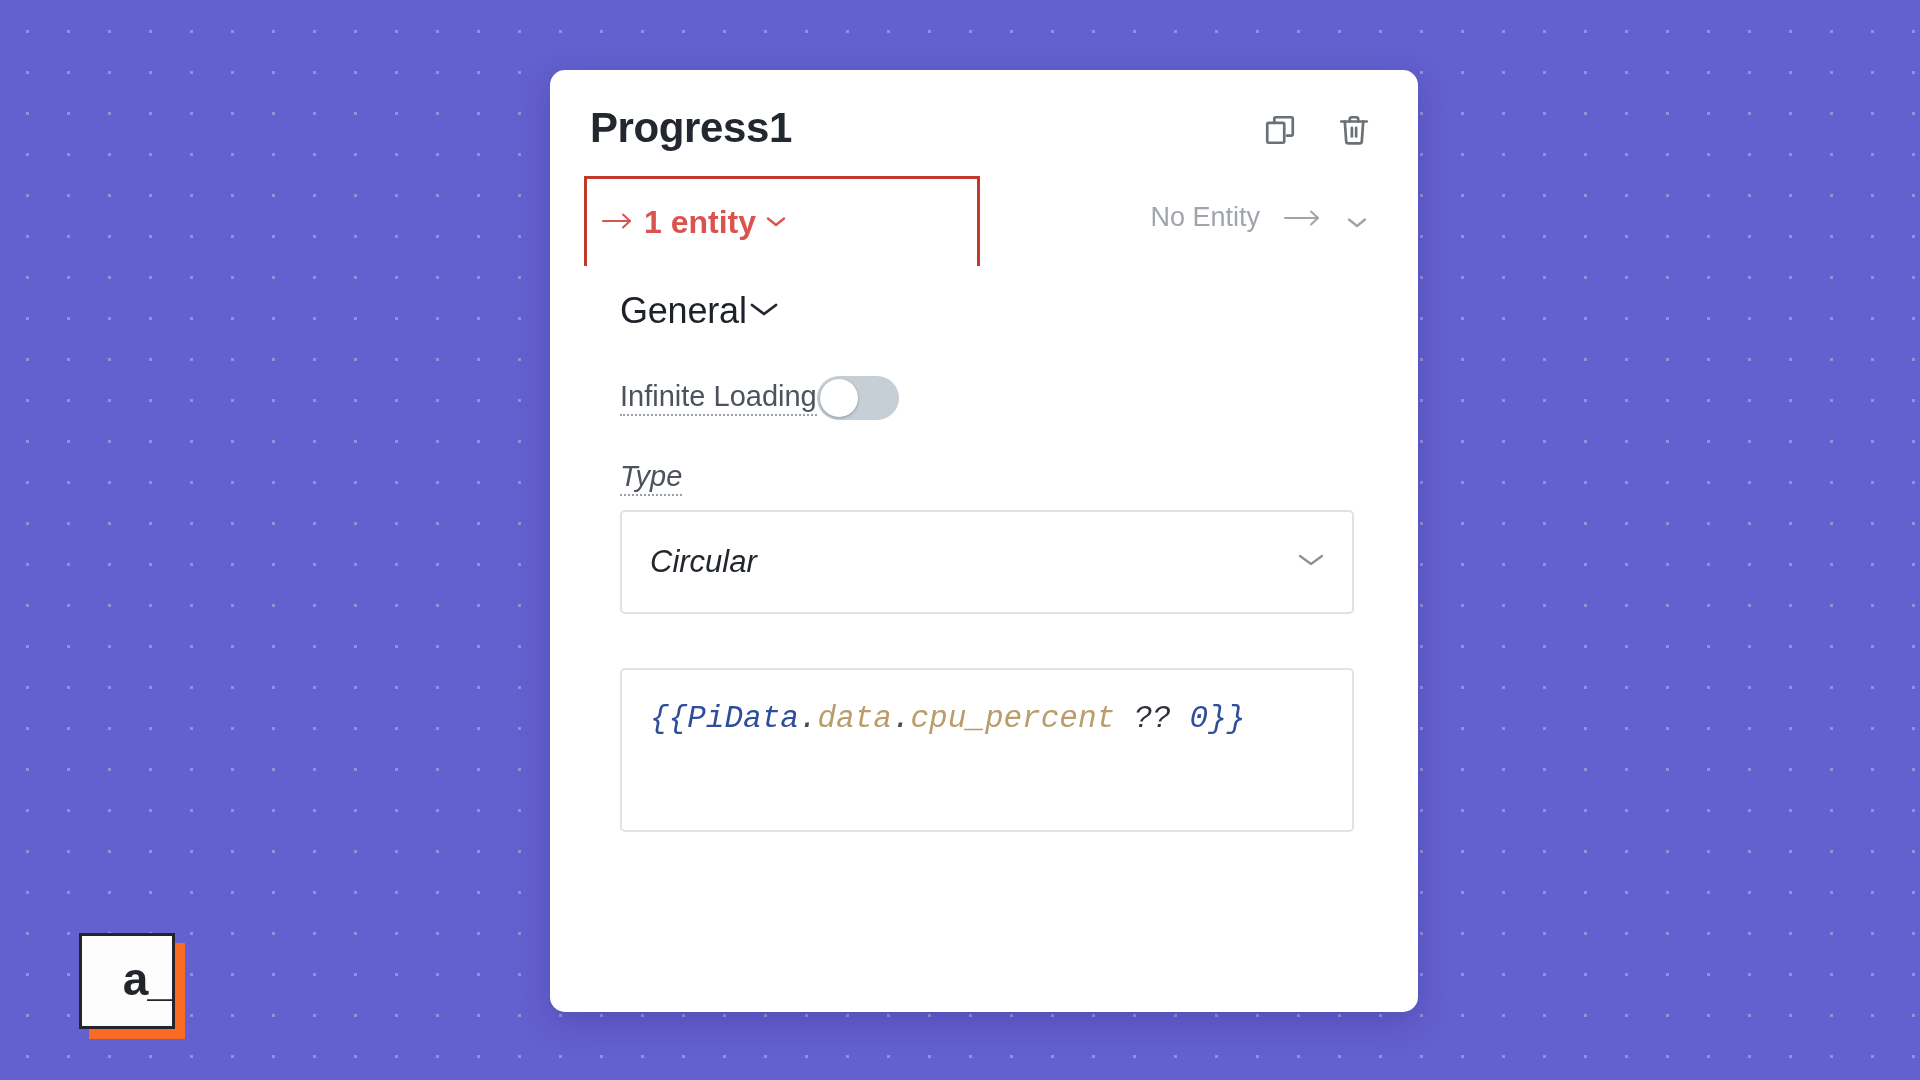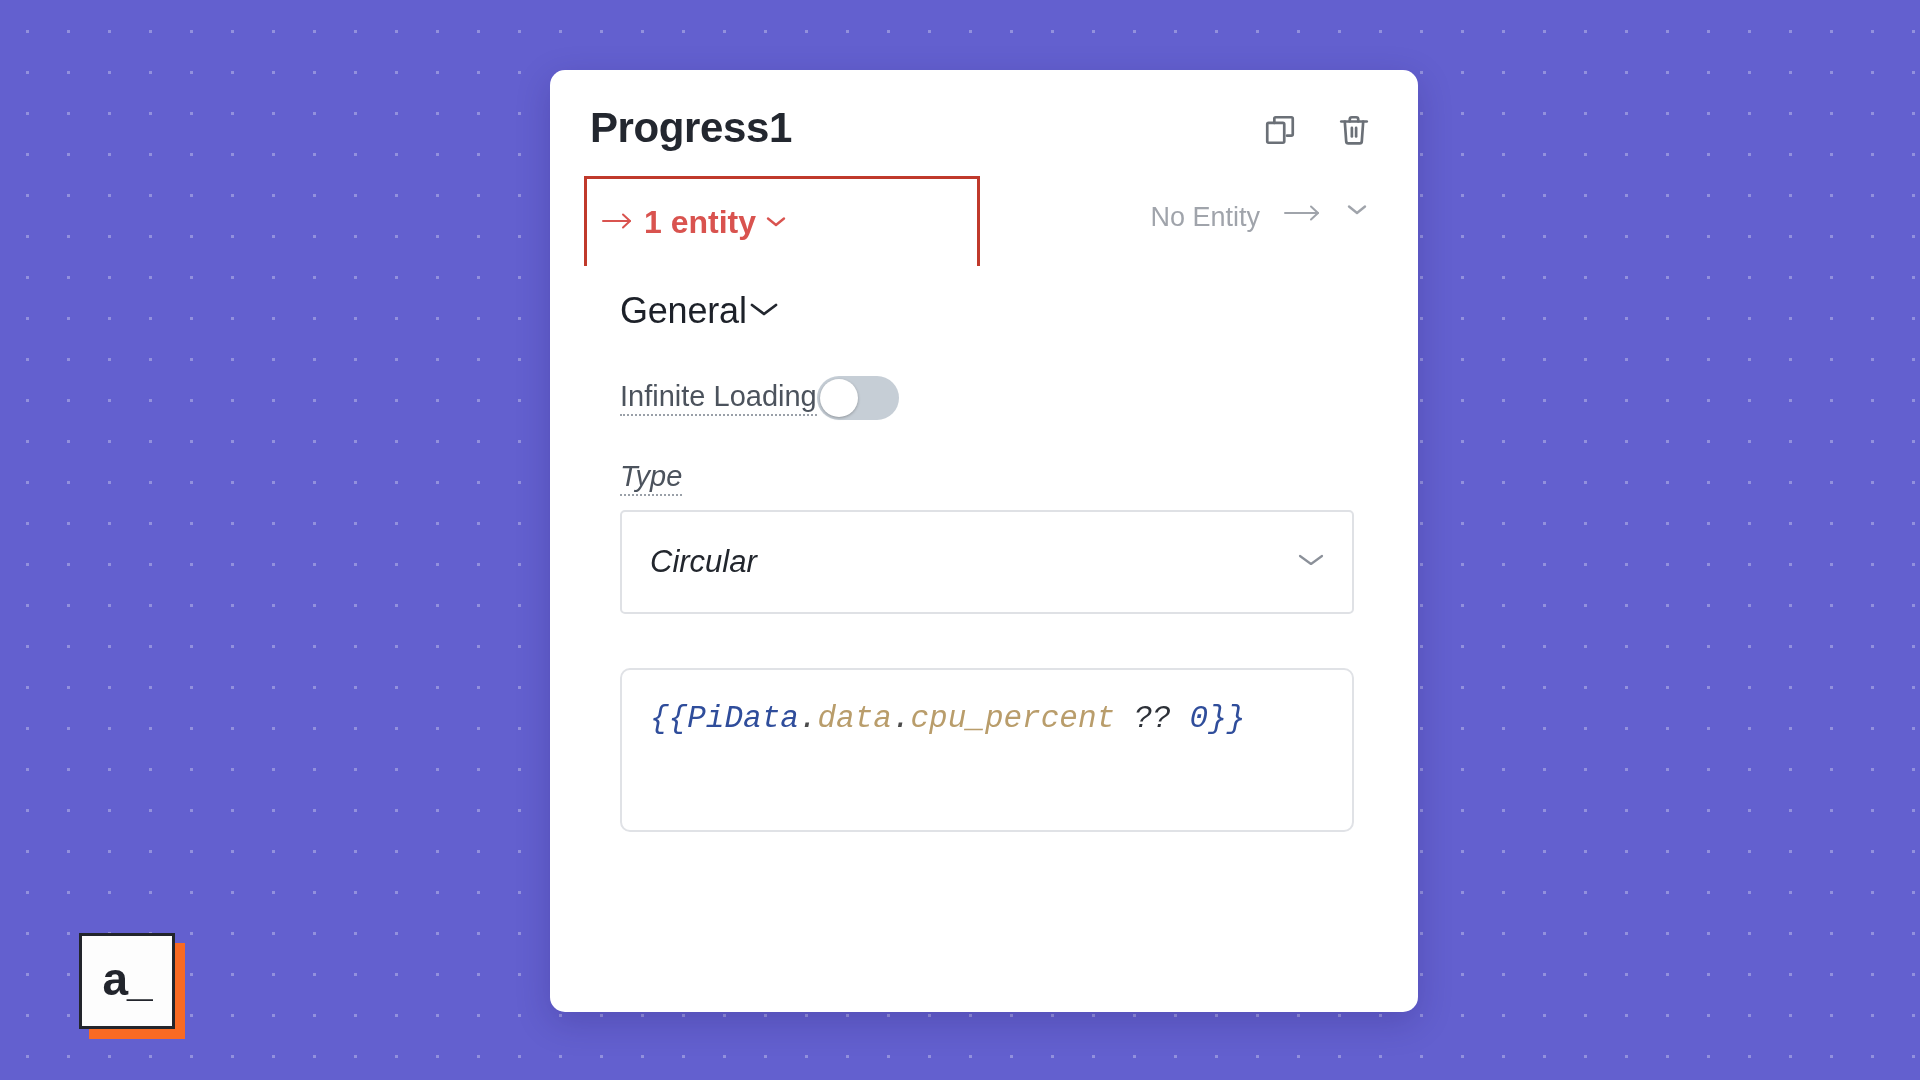--- a/index.html
+++ b/index.html
@@ -101,21 +101,21 @@
   #entity-count-label {
     font-size: 32px;
     font-weight: 600;
     color: #d9534f;
     white-space: nowrap;
   }
 
   #no-entity-group {
     margin-left: auto;
     display: flex;
-    align-items: flex-start;
+    align-items: flex-end;
     gap: 23px;
     padding-top: 26px;
     padding-right: 6px;
     cursor: pointer;
   }
 
   #no-entity-label {
     font-size: 27px;
     color: #a0a4ab;
     font-weight: 400;
@@ -220,21 +220,21 @@
   #select-type-value {
     font-size: 31px;
     color: #22262d;
   }
 
   
   .code-editor {
     margin-top: 14px;
     min-height: 164px;
     border: 2px solid #e0e2e6;
-    border-radius: 10px;
+    border-radius: 5px;
     background: #ffffff;
     padding: 24px 26px 22px 28px;
     font-family: "Liberation Mono", monospace;
     font-size: 31px;
     line-height: 1.62;
     color: #2d3138;
     word-break: break-word;
     cursor: text;
   }
   .tok-brace   { color: #2f4d9b; }
@@ -263,21 +263,21 @@
   #app-logo .logo-face {
     position: absolute;
     left: 0;
     top: 0;
     width: 96px;
     height: 96px;
     background: #fdfdfd;
     border: 3px solid #22252c;
     display: flex;
     align-items: center;
-    justify-content: center;
+    justify-content: flex-end;
   }
   #app-logo .logo-text {
     font-size: 46px;
     font-weight: 700;
     color: #22252c;
     line-height: 1;
     letter-spacing: -1px;
     transform: translateY(-2px);
   }
 </style>

